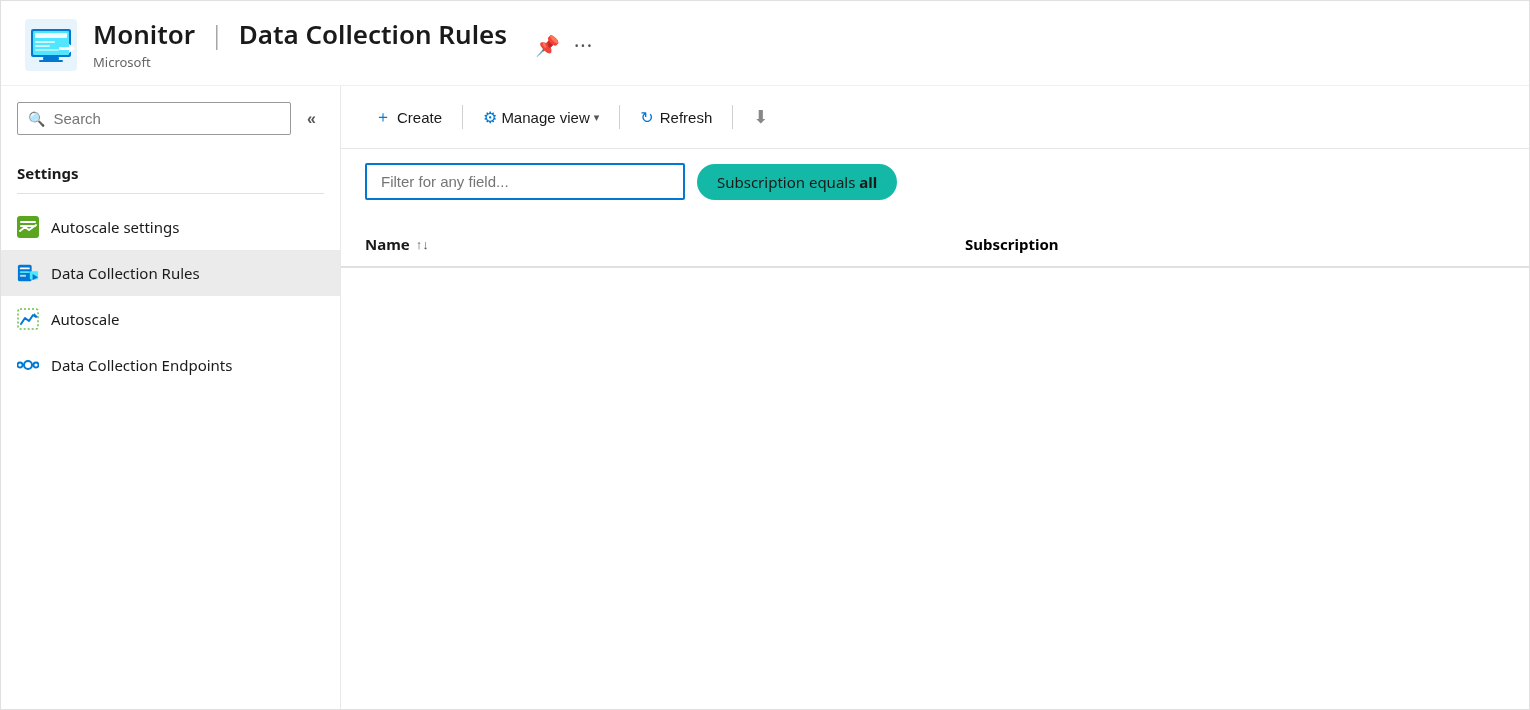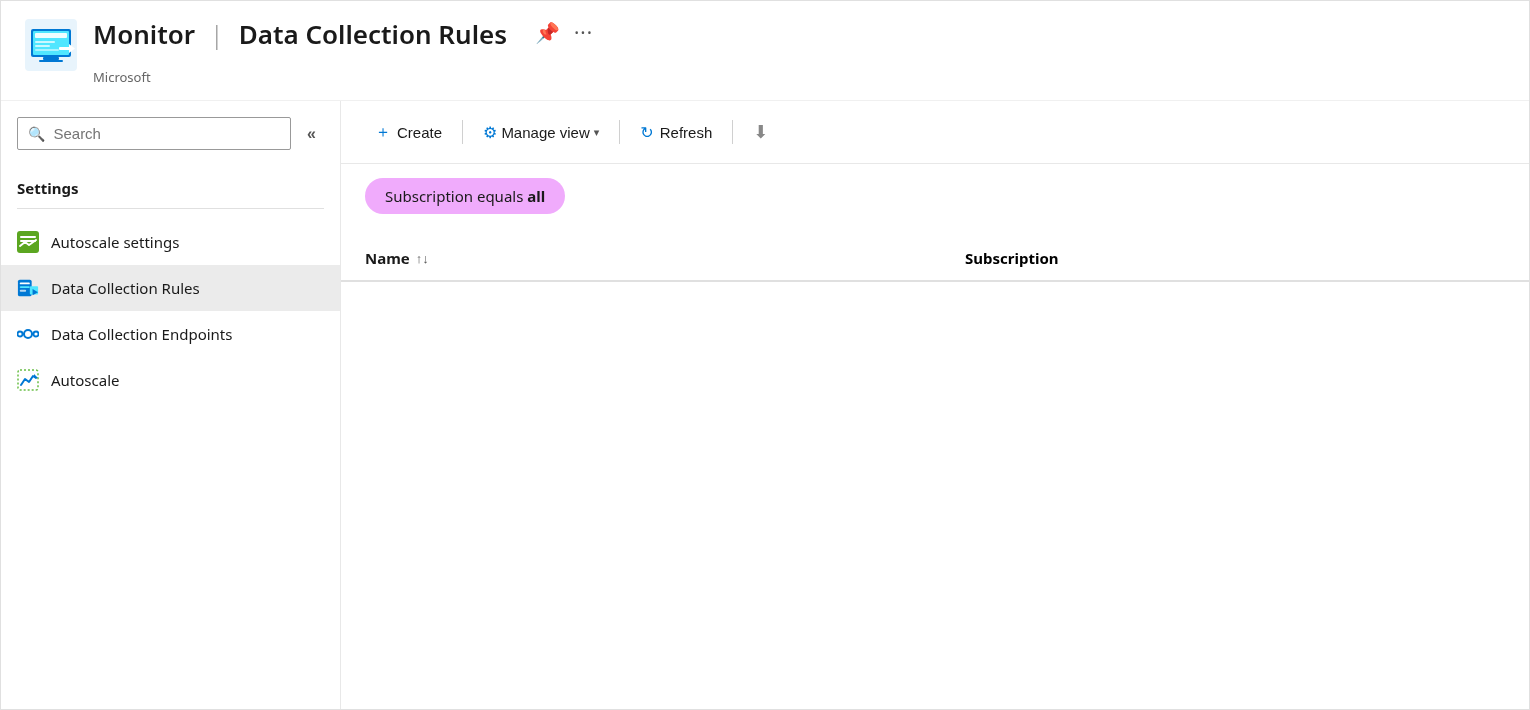--- a/index.html
+++ b/index.html
@@ -15,21 +15,21 @@
     .page-container {
       display: flex;
       flex-direction: column;
       height: 710px;
       border: 1px solid #e0e0e0;
     }
 
     
     .header {
       display: flex;
-      align-items: flex-start;
+      align-items: center;
       padding: 18px 34px 14px 24px;
       border-bottom: 1px solid #f0f0f0;
       gap: 16px;
     }
     .header-icon {
       width: 52px;
       height: 52px;
       flex-shrink: 0;
     }
     .header-text {
@@ -43,21 +43,21 @@
       line-height: 1.2;
     }
     .header-title .separator {
       color: #999;
       font-weight: 300;
       margin: 0 8px;
     }
     .header-subtitle {
       font-size: 13px;
       color: #666;
-      margin-top: 18px;
+      margin-top: 2px;
     }
     .header-actions {
       display: flex;
       align-items: center;
       gap: 14px;
       margin-left: 12px;
     }
     .header-pin-icon {
       font-size: 20px;
       color: #555;
@@ -221,21 +221,21 @@
       border: 2px solid #0078d4;
       border-radius: 2px;
       padding: 8px 14px;
       font-size: 15px;
       color: #555;
       width: 320px;
       outline: none;
       background: #fff;
     }
     .subscription-badge {
-      background: #f0abfc;
+      background: #14b8a6;
       border-radius: 20px;
       padding: 8px 20px;
       font-size: 15px;
       color: #1a1a1a;
       cursor: pointer;
       white-space: nowrap;
     }
     .subscription-badge strong {
       font-weight: 700;
     }
@@ -339,40 +339,40 @@
             <rect x="14" y="10" width="9" height="9" rx="1" fill="#50e6ff"></rect>
             <polygon points="17,13 23,16.5 17,20" fill="#0078d4"></polygon>
           </svg>
         </div>
         <span>Data Collection Rules</span>
       </div>
 
       <div class="sidebar-item">
         <div class="sidebar-item-icon">
           <svg width="22" height="22" viewBox="0 0 22 22" xmlns="http://www.w3.org/2000/svg">
+            <rect x="1" y="1" width="20" height="20" rx="2" fill="none" stroke="#6abf47" stroke-width="1.5" stroke-dasharray="2,2"></rect>
+            <polyline points="4,16 8,10 12,13 16,7 19,9" stroke="#0078d4" stroke-width="2" fill="none" stroke-linecap="round" stroke-linejoin="round"></polyline>
+            <polygon points="17,5 21,9 17,9" fill="#0078d4"></polygon>
+          </svg>
+        </div>
+        <span>Autoscale</span>
+      </div>
+
+      <div class="sidebar-item">
+        <div class="sidebar-item-icon">
+          <svg width="22" height="22" viewBox="0 0 22 22" xmlns="http://www.w3.org/2000/svg">
             <circle cx="11" cy="11" r="4" fill="none" stroke="#0078d4" stroke-width="2"></circle>
             <circle cx="3" cy="11" r="2.5" fill="none" stroke="#0078d4" stroke-width="1.8"></circle>
             <circle cx="19" cy="11" r="2.5" fill="none" stroke="#0078d4" stroke-width="1.8"></circle>
             <line x1="5.5" y1="11" x2="7" y2="11" stroke="#0078d4" stroke-width="1.8"></line>
             <line x1="15" y1="11" x2="16.5" y2="11" stroke="#0078d4" stroke-width="1.8"></line>
           </svg>
         </div>
         <span>Data Collection Endpoints</span>
       </div>
-
-      <div class="sidebar-item">
-        <div class="sidebar-item-icon">
-          <svg width="22" height="22" viewBox="0 0 22 22" xmlns="http://www.w3.org/2000/svg">
-            <rect x="1" y="1" width="20" height="20" rx="2" fill="none" stroke="#6abf47" stroke-width="1.5" stroke-dasharray="2,2"></rect>
-            <polyline points="4,16 8,10 12,13 16,7 19,9" stroke="#0078d4" stroke-width="2" fill="none" stroke-linecap="round" stroke-linejoin="round"></polyline>
-            <polygon points="17,5 21,9 17,9" fill="#0078d4"></polygon>
-          </svg>
-        </div>
-        <span>Autoscale</span>
-      </div>
     </div>
 
     <div class="content-area">
 
       <div class="toolbar">
         <button class="toolbar-btn">
           <span class="toolbar-btn-icon">＋</span>
           <span>Create</span>
         </button>
 
@@ -392,20 +392,21 @@
         </button>
 
         <div class="toolbar-divider-v"></div>
 
         <button class="toolbar-btn">
           <span class="download-icon">⬇</span>
         </button>
       </div>
 
       <div class="filter-row">
+        <input class="filter-input-box" type="text" placeholder="Filter for any field..." style="">
         <div class="subscription-badge">
           <span>Subscription equals</span> <strong>all</strong>
         </div>
       </div>
 
       <div class="table-header">
         <div class="table-col-name">
           <span>Name</span>
           <span class="sort-icon">↑↓</span>
         </div>

